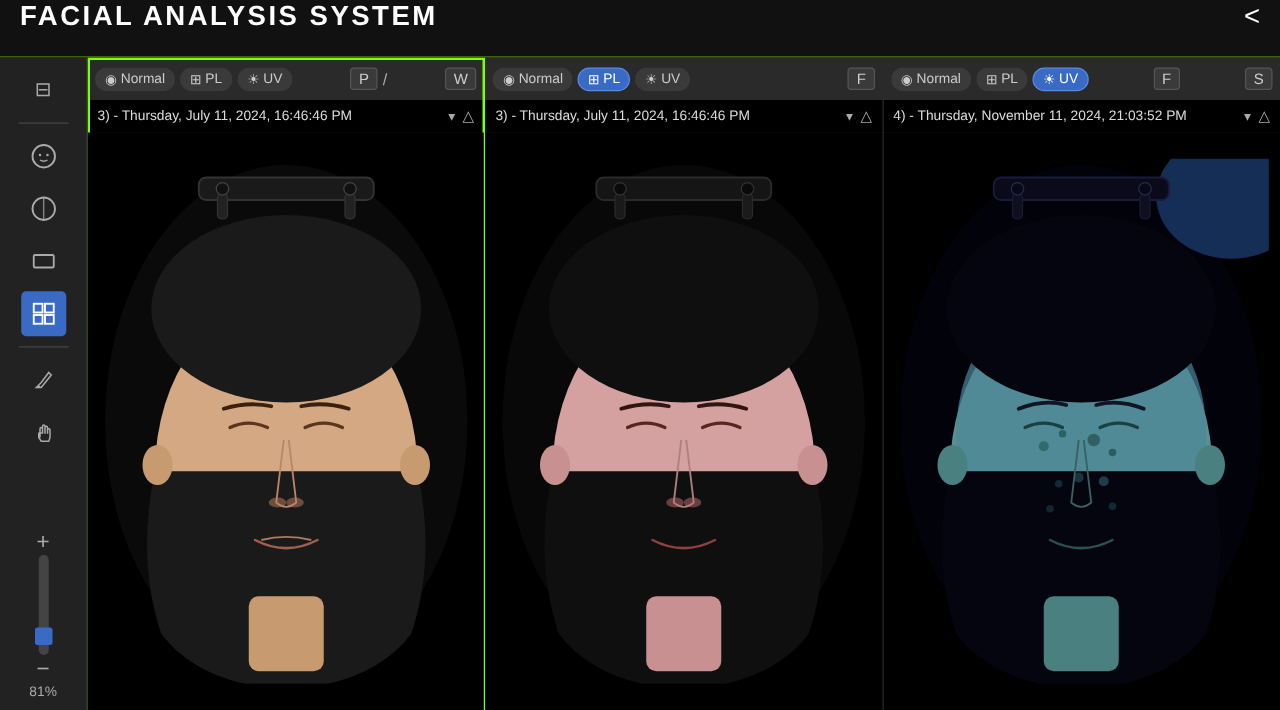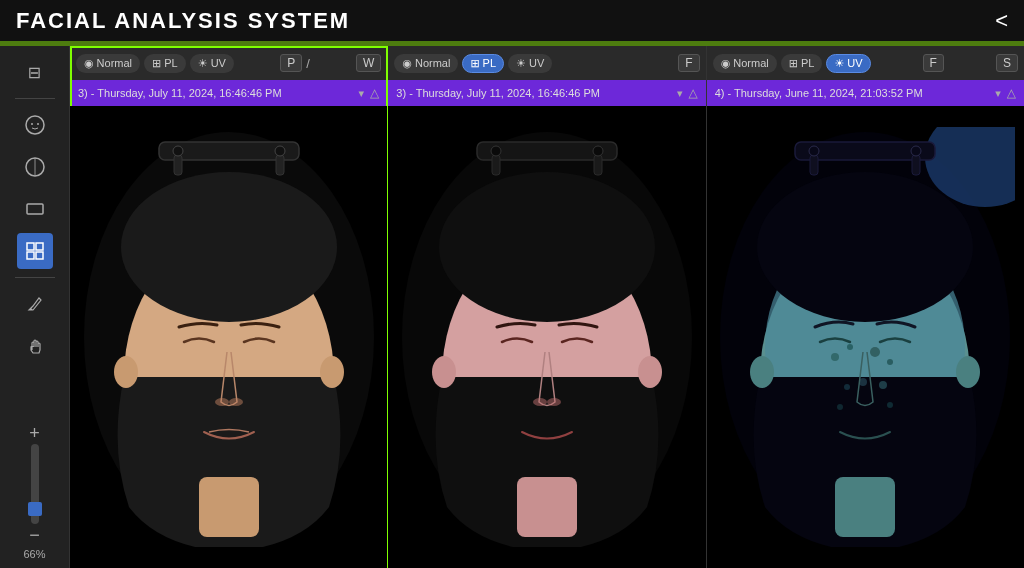--- a/index.html
+++ b/index.html
@@ -8,26 +8,26 @@
       height: 568px;
       background: #1a1a1a;
       font-family: Arial, sans-serif;
       overflow: hidden;
       color: #fff;
     }
 
     
     .header {
       display: flex;
-      align-items: center;
+      align-items: flex-start;
       justify-content: space-between;
       background: #111;
       height: 46px;
       padding: 0 16px;
-      border-bottom: 5px solid #4d7c0f;
+      border-bottom: 1px solid #4d7c0f;
     }
     .header-title {
       font-size: 22px;
       font-weight: bold;
       letter-spacing: 2px;
       color: #fff;
     }
     .page-title {
       font-size: 22px;
       font-weight: 400;
@@ -180,21 +180,21 @@
       color: #ccc;
       padding: 1px 6px;
       font-size: 12px;
       cursor: pointer;
       border-radius: 3px;
     }
 
     .panel-date-row {
       display: flex;
       align-items: center;
-      background: #6d28d9;
+      background: #000000;
       padding: 3px 8px;
       height: 26px;
       flex-shrink: 0;
       gap: 6px;
     }
     .panel-date-text {
       font-size: 11px;
       color: #ddd;
       flex: 1;
     }
@@ -275,21 +275,21 @@
     </div>
     <div style="flex:1"></div>
     <div class="zoom-controls">
       <div class="zoom-plus">+</div>
       <div class="zoom-slider-container">
         <div class="zoom-track">
           <div class="zoom-thumb"></div>
         </div>
       </div>
       <div class="zoom-minus">−</div>
-      <div class="zoom-percent">66%</div>
+      <div class="zoom-percent">81%</div>
     </div>
   </div>
 
   <div class="content-area">
     <div class="panels-row">
 
       <div class="panel selected">
         <div class="panel-toolbar">
           <div class="mode-btn">
             <span>◉</span>
@@ -417,21 +417,21 @@
             <span>PL</span>
           </div>
           <div class="mode-btn active">
             <span>☀</span>
             <span>UV</span>
           </div>
           <div class="panel-letter-btn">F</div>
           <div class="panel-letter-btn">S</div>
         </div>
         <div class="panel-date-row">
-          <span class="panel-date-text">4)  -  Thursday, June 11, 2024, 21:03:52 PM</span>
+          <span class="panel-date-text">4)  -  Thursday, November 11, 2024, 21:03:52 PM</span>
           <span class="panel-date-dropdown">▾</span>
           <span class="triangle-btn">△</span>
         </div>
         <div class="panel-image">
 
           <svg width="300" height="420" viewBox="0 0 300 420">
             <ellipse cx="150" cy="210" rx="145" ry="205" fill="#02020a"></ellipse>
 
             <ellipse cx="270" cy="30" rx="60" ry="50" fill="#1a3a6a" opacity="0.8"></ellipse>
             <rect x="80" y="15" width="140" height="18" rx="6" fill="#0a0a1a" stroke="#1a1a3a" stroke-width="1.5"></rect>

